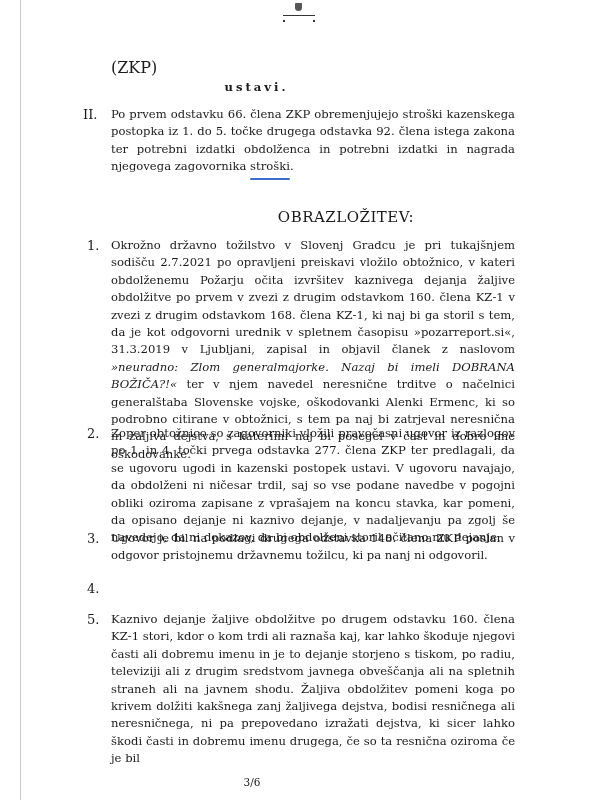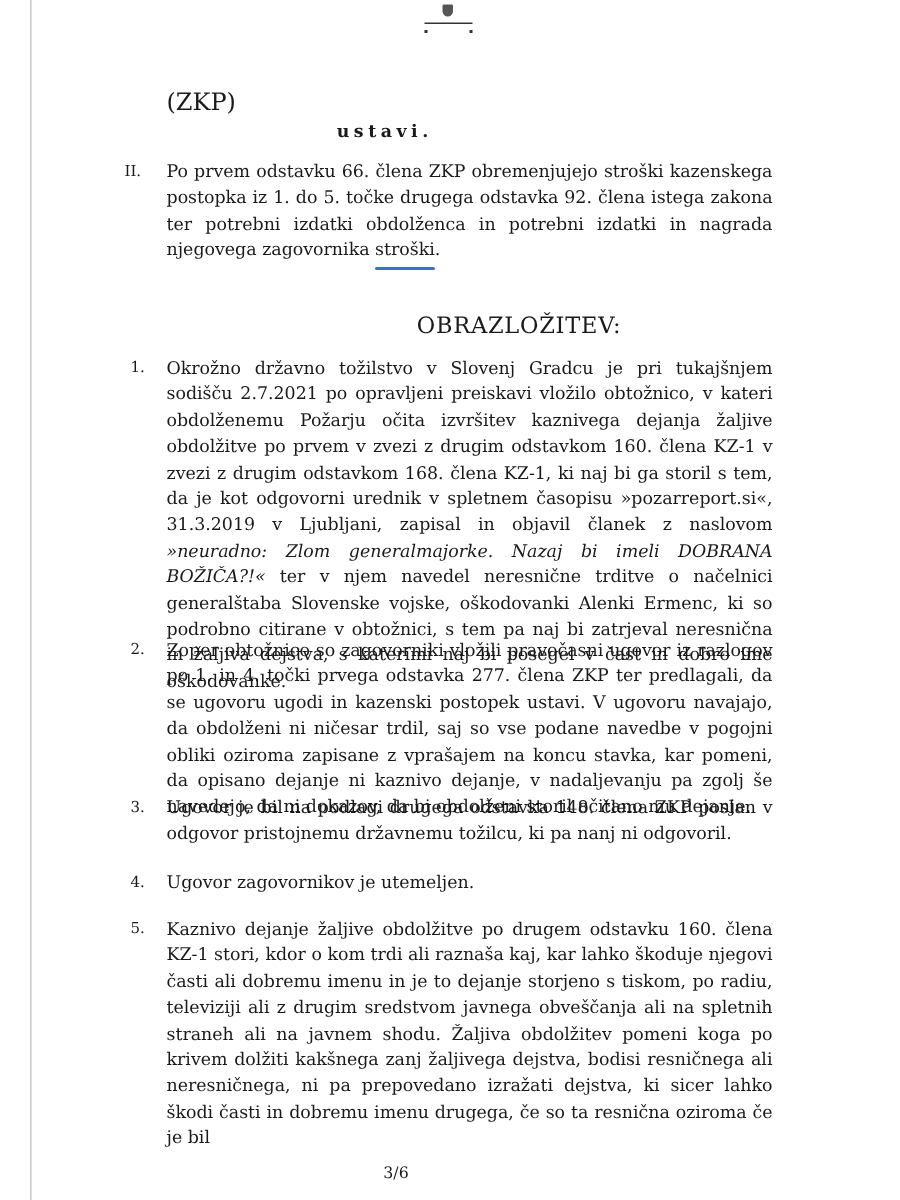--- a/index.html
+++ b/index.html
@@ -23,35 +23,35 @@
   .emblem .dot { position: absolute; top: 18px; width: 2px; height: 2px; background: #333; }
   .emblem .dot.l { left: 8px; } .emblem .dot.r { left: 38px; }
 
   .text { font-size: 11.6px; line-height: 17.4px; text-align: justify; }
   .zkp { position: absolute; left: 111px; top: 58px; font-size: 16px; }
   .ustavi {
     position: absolute; left: 0; width: 513px; top: 80px; text-align: center;
     font-weight: bold; letter-spacing: 3px; font-size: 11.6px;
   }
   .item { position: absolute; left: 111px; width: 404px; }
-  .num { position: absolute; left: -24px; top: 0; font-size: 10px; }
+  .num { position: absolute; left: -24px; top: 0; font-size: 13px; }
   .num.roman { left: -28px; }
   .heading {
     position: absolute; left: 0; width: 600px; top: 208px; text-align: center;
     font-size: 15px; letter-spacing: 0.5px; padding-left: 46px;
   }
   .underline-mark {
     display: inline-block; position: relative;
   }
   .underline-mark::after {
     content: ""; position: absolute; left: 0; right: 0; bottom: -4px; height: 1.5px;
     background: #3a6fd8; border-radius: 2px;
   }
   .page-number {
-    position: absolute; left: 0; width: 504px; top: 776px; text-align: center; font-size: 10.5px; padding-left: 12px;
+    position: absolute; left: 0; width: 504px; top: 776px; text-align: center; font-size: 10.5px;
   }
   em { font-style: italic; }
 </style>
 </head>
 <body>
 
 <div class="edge-line"></div>
 
 <div class="emblem">
   <div class="shield"></div>
@@ -80,21 +80,20 @@
   <span>Zoper obtožnico so zagovorniki vložili pravočasni ugovor iz razlogov po 1. in 4. točki prvega odstavka 277. člena ZKP ter predlagali, da se ugovoru ugodi in kazenski postopek ustavi. V ugovoru navajajo, da obdolženi ni ničesar trdil, saj so vse podane navedbe v pogojni obliki oziroma zapisane z vprašajem na koncu stavka, kar pomeni, da opisano dejanje ni kaznivo dejanje, v nadaljevanju pa zgolj še navedejo, da ni dokazov, da bi obdolženi storil očitano mu dejanje.</span>
 </div>
 
 <div class="item text" style="top:530px;">
   <span class="num">3.</span>
   <span>Ugovor je bil na podlagi drugega odstavka 148. člena ZKP poslan v odgovor pristojnemu državnemu tožilcu, ki pa nanj ni odgovoril.</span>
 </div>
 
 <div class="item text" style="top:580px;">
   <span class="num">4.</span>
-  <span>Ugovor zagovornikov je utemeljen.</span>
 </div>
 
 <div class="item text" style="top:611px;">
   <span class="num">5.</span>
   <span>Kaznivo dejanje žaljive obdolžitve po drugem odstavku 160. člena KZ-1 stori, kdor o kom trdi ali raznaša kaj, kar lahko škoduje njegovi časti ali dobremu imenu in je to dejanje storjeno s tiskom, po radiu, televiziji ali z drugim sredstvom javnega obveščanja ali na spletnih straneh ali na javnem shodu. Žaljiva obdolžitev pomeni koga po krivem dolžiti kakšnega zanj žaljivega dejstva, bodisi resničnega ali neresničnega, ni pa prepovedano izražati dejstva, ki sicer lahko škodi časti in dobremu imenu drugega, če so ta resnična oziroma če je bil</span>
 </div>
 
 <div class="page-number">3/6</div>
 
 </body></html>

